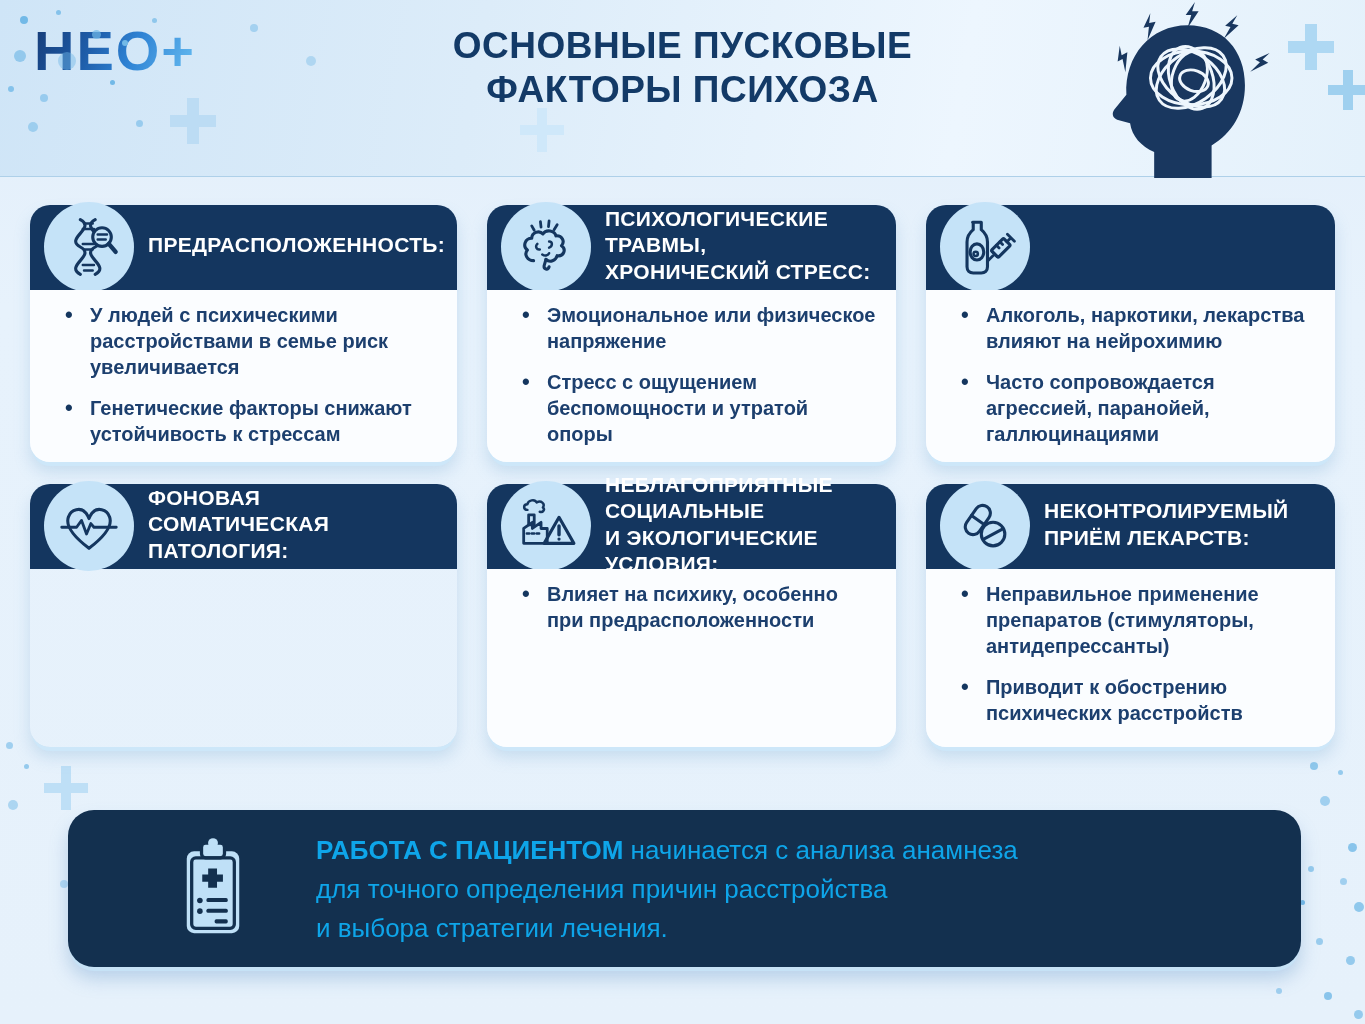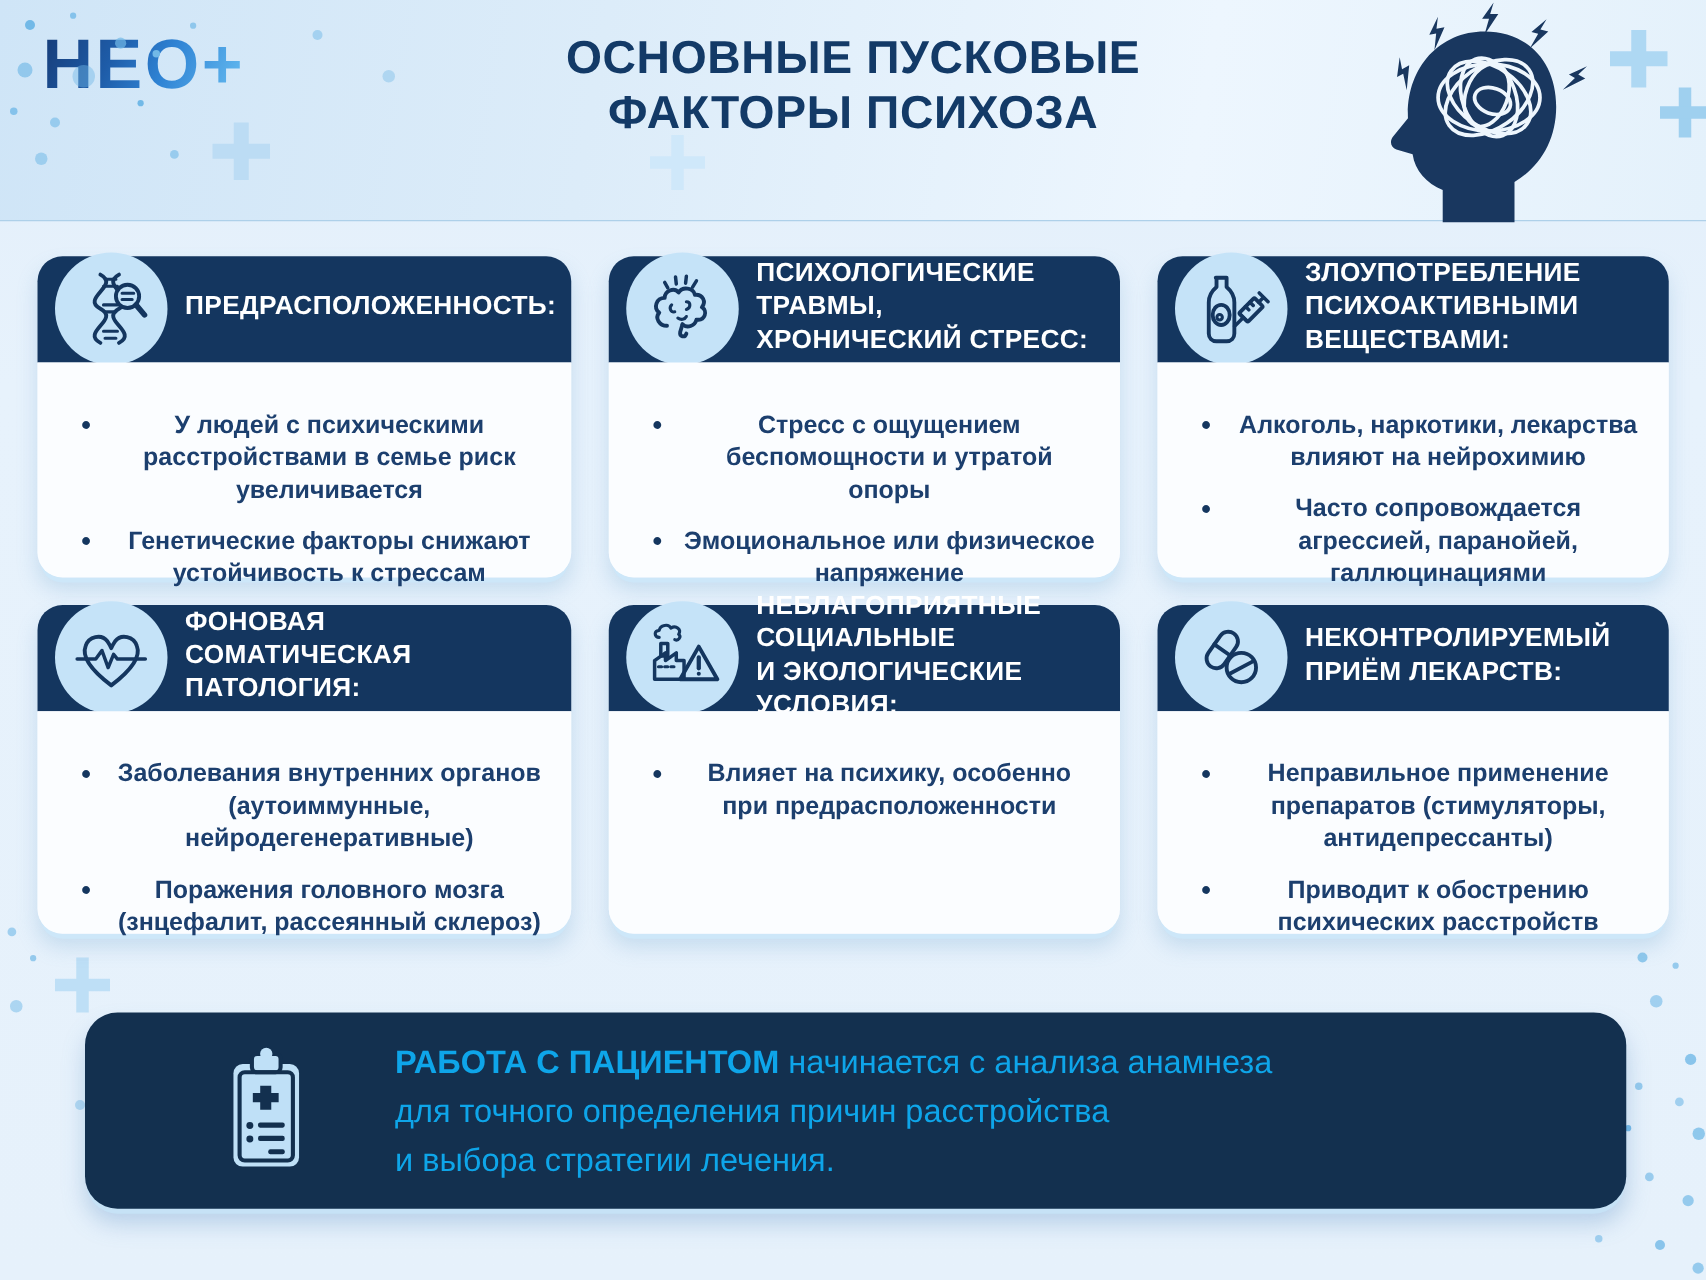--- a/index.html
+++ b/index.html
@@ -44,21 +44,21 @@
     padding:2px 12px 6px 118px; }
 
   .icon-circle { position:absolute; left:14px; top:-3px; width:90px; height:90px;
     border-radius:50%; background:#c5e3f8; display:flex; align-items:center; justify-content:center; }
   .icon-circle svg { width:62px; height:62px; }
 
   .card-title { color:#ffffff; font-size:21px; font-weight:700; line-height:1.25;
     letter-spacing:0.3px; white-space:pre-line; }
 
   .card-body { position:absolute; left:0; right:0; top:85px; bottom:0; background:#fbfdff;
-    border-radius:0 0 20px 20px; padding:37px 20px 0 30px;text-align:center; }
+    border-radius:0 0 20px 20px; padding:12px 20px 0 30px; }
 
   .card-body ul { list-style:none; }
   .card-body li { position:relative; padding-left:30px; margin-bottom:15px;
     color:#1c3f6e; font-size:20px; font-weight:700; line-height:1.3; }
   .card-body li::before { content:"\2022"; position:absolute; left:5px; top:-1px;
     color:#14365f; font-size:22px; }
 
   
   .banner { position:absolute; left:68px; top:810px; width:1233px; height:157px;
     background:#13304f; border-radius:26px;
@@ -175,44 +175,41 @@
               <path d="M50 70 L47 80 C46 86 53 88 55 82"></path>
               <path d="M36 45 C32 49 35 55 40 54 M55 41 C61 41 61 49 55 51 M44 62 C48 65 53 64 55 60" stroke-width="4"></path>
             </g>
           </svg>
         </div>
         <h2 class="card-title">ПСИХОЛОГИЧЕСКИЕ ТРАВМЫ,
 ХРОНИЧЕСКИЙ СТРЕСС:</h2>
       </header>
       <div class="card-body">
         <ul>
+          <li>Эмоциональное или физическое напряжение</li>
           <li>Стресс с ощущением беспомощности и утратой опоры</li>
-          <li>Эмоциональное или физическое напряжение</li>
         </ul>
       </div>
     </section>
 
     <section class="card">
       <header class="card-header">
         <div class="icon-circle">
           <svg viewBox="0 0 100 100">
             <g class="ic">
               <path d="M30 10 H43 M31 10 V22 C25 27 21 33 21 42 V82 C21 88 25 92 31 92 H44 C50 92 54 88 54 82 V42 C54 33 50 27 44 22 V10"></path>
               <ellipse cx="37" cy="58" rx="11" ry="13"></ellipse>
               <circle cx="35" cy="61" r="3.5" stroke-width="4"></circle>
               <g transform="rotate(45 72 55)">
                 <rect x="64" y="36" width="16" height="28" rx="2"></rect>
                 <path d="M72 27 V36 M64 27 H80 M72 64 V80 M66 64 H78 M64 44 H70 M64 52 H70" stroke-width="4.5"></path>
               </g>
             </g>
           </svg>
         </div>
-        <h2 class="card-title">ЗЛОУПОТРЕБЛЕНИЕ
-ПСИХОАКТИВНЫМИ
-ВЕЩЕСТВАМИ:</h2>
       </header>
       <div class="card-body">
         <ul>
           <li>Алкоголь, наркотики, лекарства влияют на нейрохимию</li>
           <li>Часто сопровождается агрессией, паранойей, галлюцинациями</li>
         </ul>
       </div>
     </section>
 
     <section class="card">
@@ -222,26 +219,20 @@
             <g class="ic">
               <path d="M50 86 C25 67 11 50 17 35 C21 23 37 19 45 29 C47 32 49 35 50 38 C51 35 53 32 55 29 C63 19 79 23 83 35 C89 50 75 67 50 86 Z"></path>
               <path d="M6 52 H30 L38 41 L46 63 L53 46 L58 52 H94" stroke-width="4.5"></path>
             </g>
           </svg>
         </div>
         <h2 class="card-title">ФОНОВАЯ
 СОМАТИЧЕСКАЯ
 ПАТОЛОГИЯ:</h2>
       </header>
-      <div class="card-body">
-        <ul>
-          <li>Заболевания внутренних органов (аутоиммунные, нейродегенеративные)</li>
-          <li>Поражения головного мозга (знцефалит, рассеянный склероз)</li>
-        </ul>
-      </div>
     </section>
 
     <section class="card">
       <header class="card-header">
         <div class="icon-circle">
           <svg viewBox="0 0 100 100">
             <g class="ic">
               <rect x="22" y="32" width="9" height="16" stroke-width="4.5"></rect>
               <path d="M20 24 C13 24 13 15 20 15 C21 8 32 6 35 12 C42 8 49 14 45 20 C49 23 45 29 40 27" stroke-width="4"></path>
               <path d="M14 78 V54 L28 44 V54 L42 44 V54 H52 V78 Z" stroke-width="4.5"></path>

